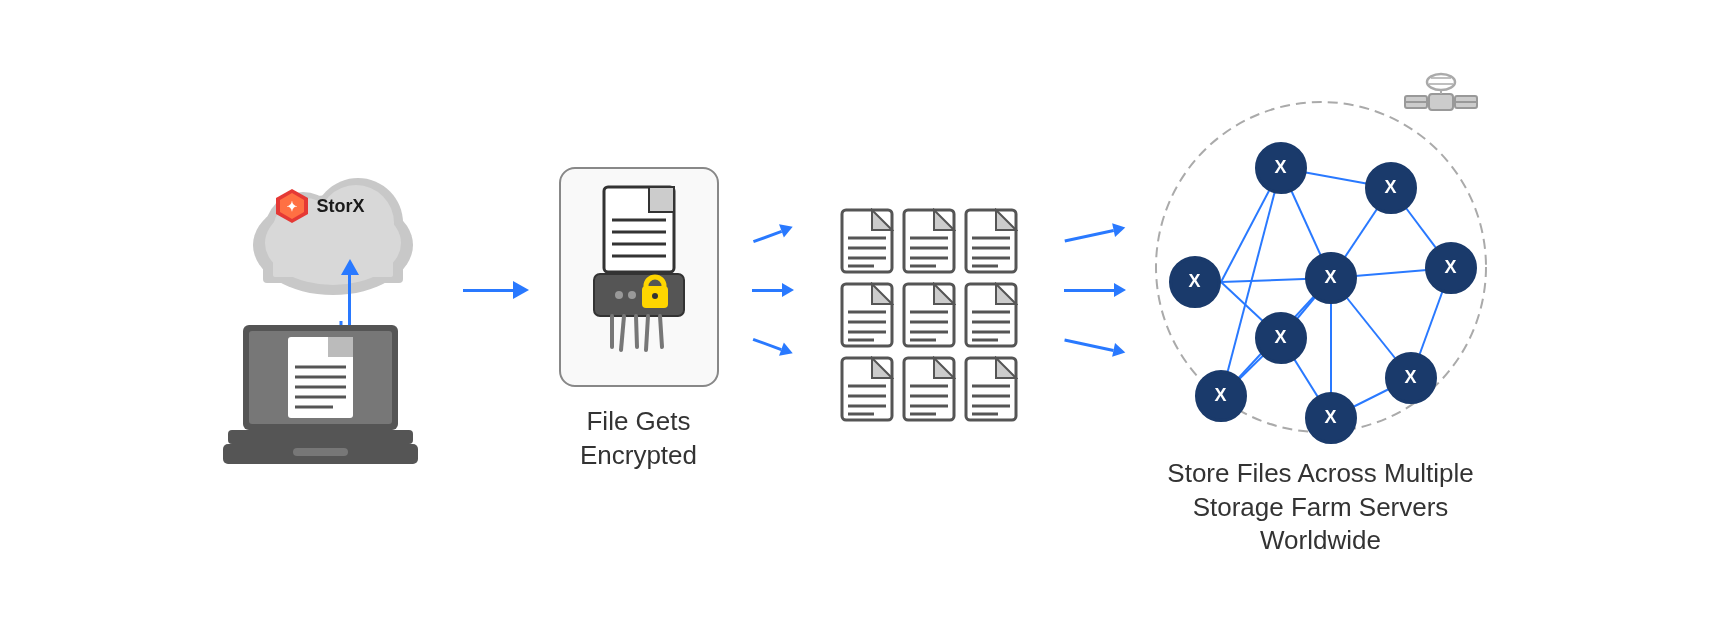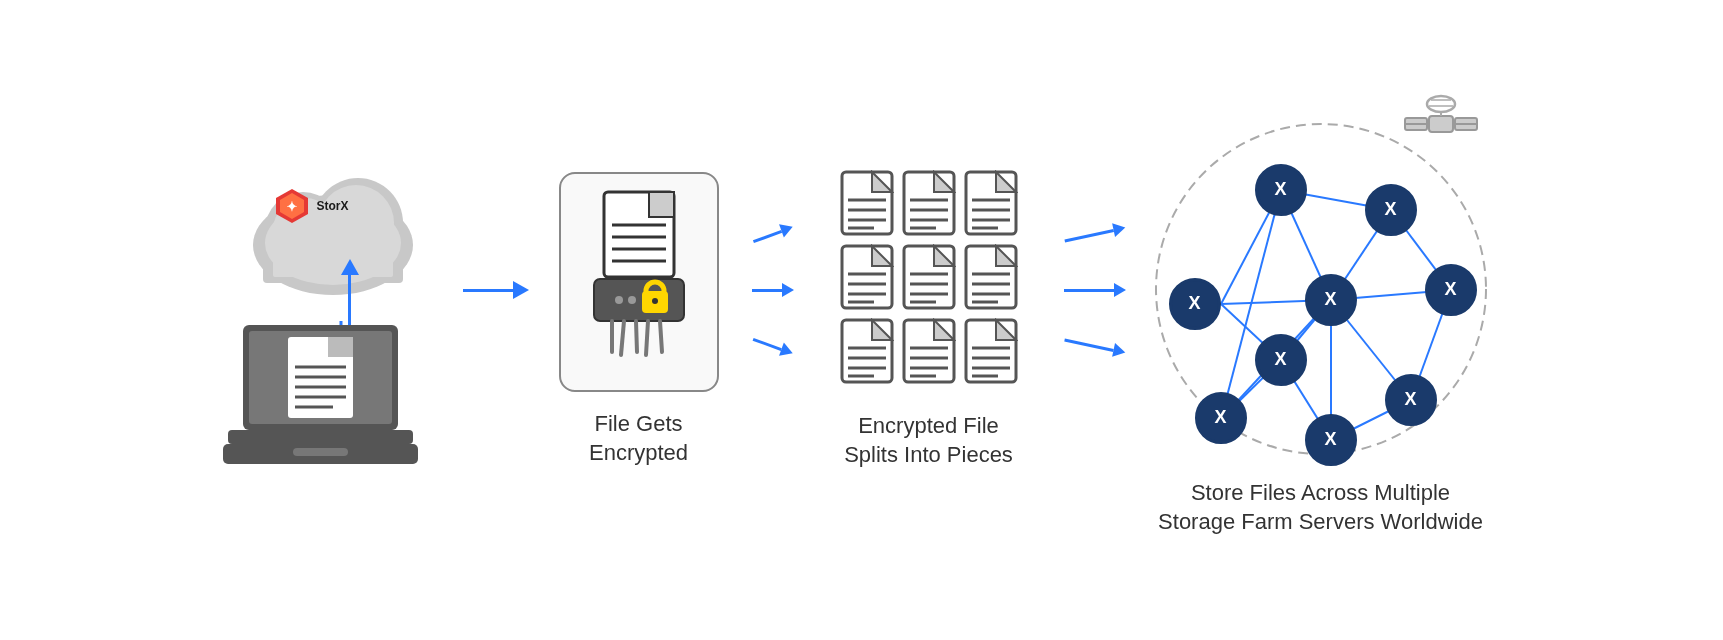--- a/index.html
+++ b/index.html
@@ -27,21 +27,21 @@
     .section {
       display: flex;
       flex-direction: column;
       align-items: center;
       justify-content: flex-end;
       position: relative;
     }
 
     .section-label {
       text-align: center;
-      font-size: 22px;
+      font-size: 26px;
       font-weight: 500;
       color: #333;
       margin-top: 18px;
       line-height: 1.3;
     }
 
     
     .arrow {
       display: flex;
       align-items: center;
@@ -254,21 +254,21 @@
         <rect x="30" y="86" width="120" height="36" fill="#d8d8d8" rx="2"></rect>
       </svg>
 
       <div style="position:absolute; top:32px; left:50px; display:flex; align-items:center; gap:6px; z-index:3;">
 
         <svg width="38" height="38" viewBox="0 0 38 38">
           <polygon points="19,2 35,11 35,27 19,36 3,27 3,11" fill="#e53935" stroke="none"></polygon>
           <polygon points="19,6 31,13 31,25 19,32 7,25 7,13" fill="#ff7043" stroke="none"></polygon>
           <text x="19" y="24" text-anchor="middle" fill="white" font-size="13" font-weight="700">✦</text>
         </svg>
-        <span style="font-size:12px; font-weight:700; color:#1a1a1a; font-family:Arial;">StorX</span>
+        <span style="font-size:18px; font-weight:700; color:#1a1a1a; font-family:Arial;">StorX</span>
       </div>
 
       <div class="upload-arrow">
         <div class="upload-arrow-head-up"></div>
         <div class="upload-arrow-shaft"></div>
 
         <div style="width:3px; height:20px; background:repeating-linear-gradient(to bottom, #2979ff 0px, #2979ff 6px, transparent 6px, transparent 12px);"></div>
       </div>
 
       <svg class="laptop-svg" width="200" height="160" viewBox="0 0 200 160">
@@ -416,22 +416,20 @@
         </svg>
       <svg class="file-icon" viewBox="0 0 54 66">
           <rect x="2" y="2" width="50" height="62" rx="4" fill="white" stroke="#555" stroke-width="3"></rect>
           <polygon points="32,2 52,22 32,22" fill="#ccc" stroke="#555" stroke-width="2"></polygon>
           <line x1="8" y1="30" x2="46" y2="30" stroke="#555" stroke-width="3"></line>
           <line x1="8" y1="40" x2="46" y2="40" stroke="#555" stroke-width="3"></line>
           <line x1="8" y1="50" x2="46" y2="50" stroke="#555" stroke-width="3"></line>
           <line x1="8" y1="58" x2="34" y2="58" stroke="#555" stroke-width="3"></line>
         </svg>
     </div>
-    <div class="section-label" style="white-space:pre-line;">Encrypted File
-Splits Into Pieces</div>
   </div>
 
   <div class="row-arrows">
     <div class="small-arrow" style="transform: rotate(-12deg);">
       <div class="small-arrow-line" style="width:50px;"></div>
       <div class="small-arrow-head"></div>
     </div>
     <div class="small-arrow">
       <div class="small-arrow-line" style="width:50px;"></div>
       <div class="small-arrow-head"></div>

